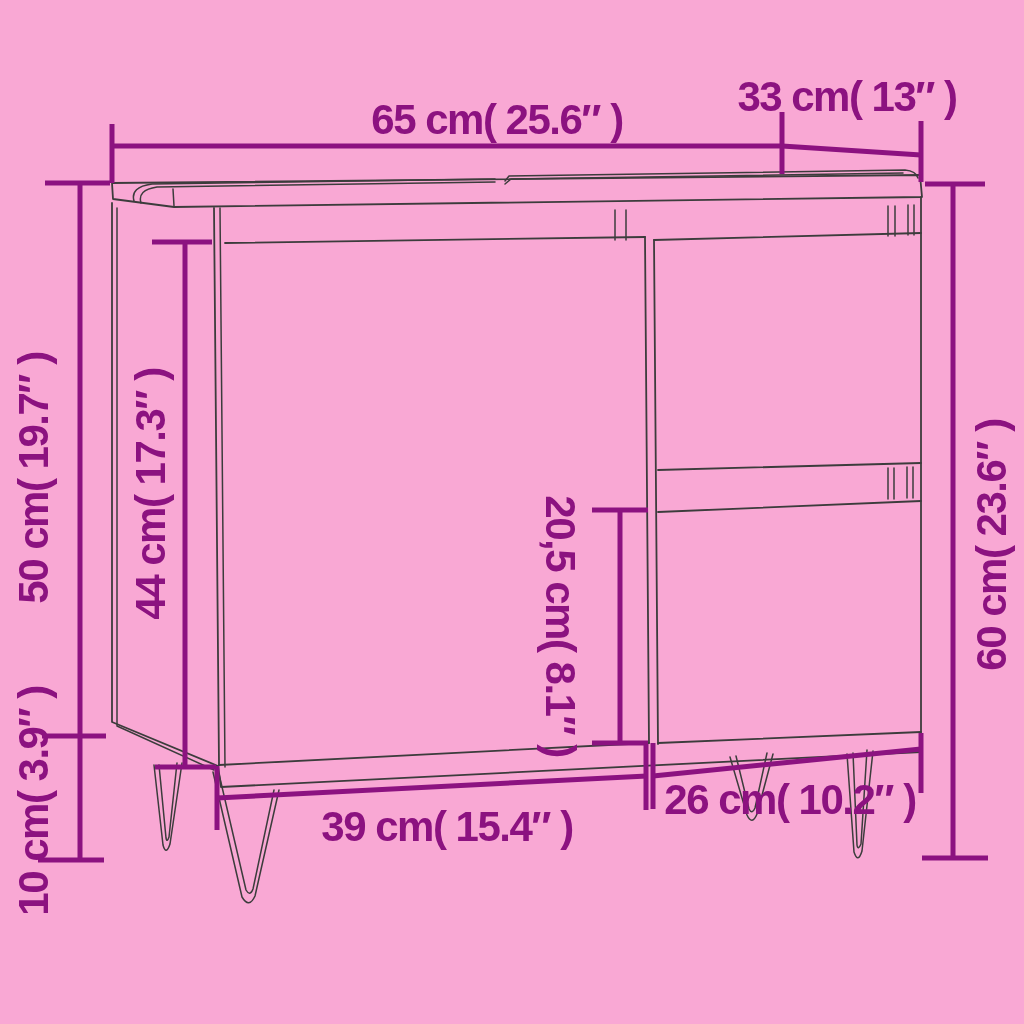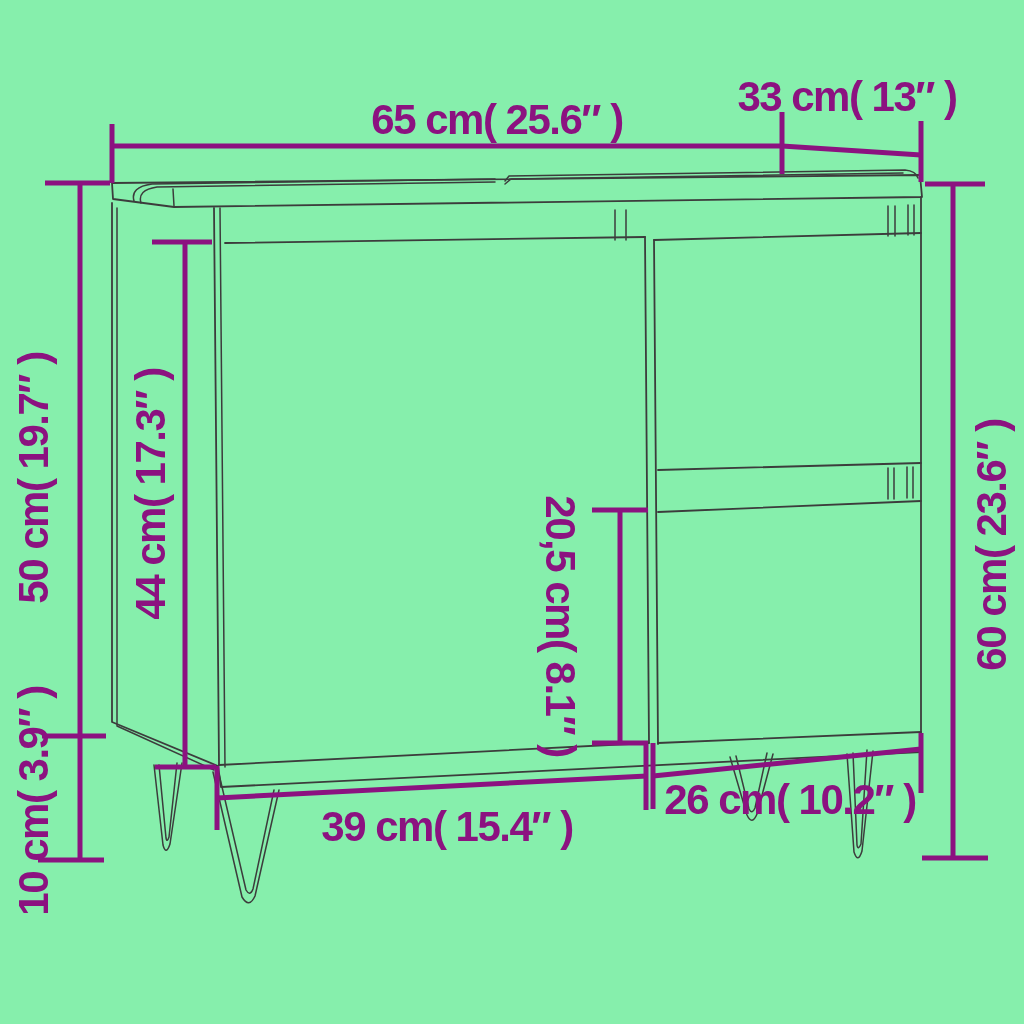--- a/index.html
+++ b/index.html
@@ -1,20 +1,20 @@
 <!DOCTYPE html>
 <html><head>
 <meta charset="utf-8">
 <style>
   html, body { margin: 0; padding: 0; background: #ffffff; }
   .stage {
     position: relative;
     width: 1024px;
     height: 1024px;
-    background: #86efac;
+    background: #f9a8d4;
     overflow: hidden;
     font-family: "Liberation Sans", sans-serif;
   }
   svg { display: block; }
   .lineart { stroke: #3c3c3c; stroke-width: 1.8; fill: none; stroke-linejoin: round; stroke-linecap: round; }
   .thin    { stroke-width: 1.5; }
   .dim     { stroke: #8c1280; stroke-width: 5; fill: none; stroke-linecap: butt; }
   .dimtext {
     fill: #8c1280;
     font-family: "Liberation Sans", sans-serif;

